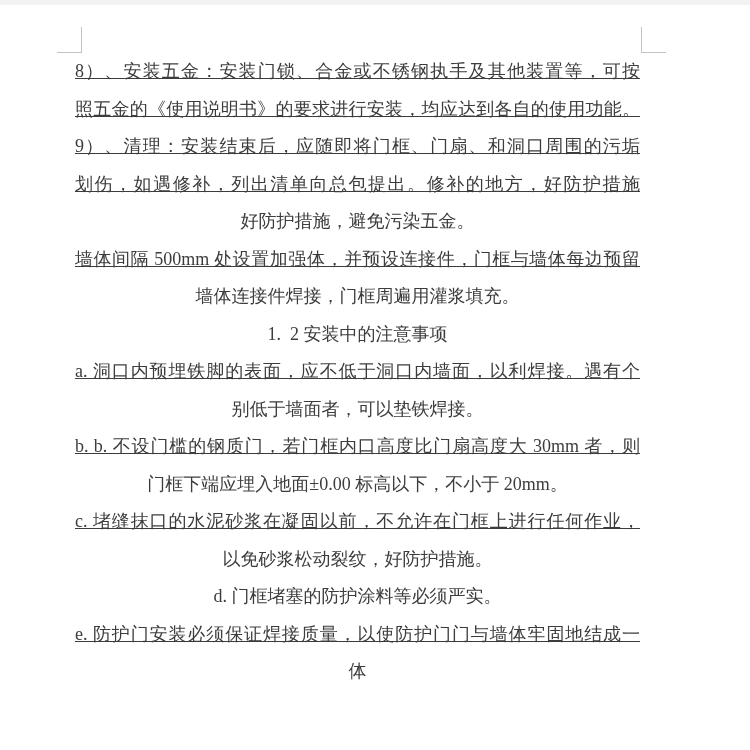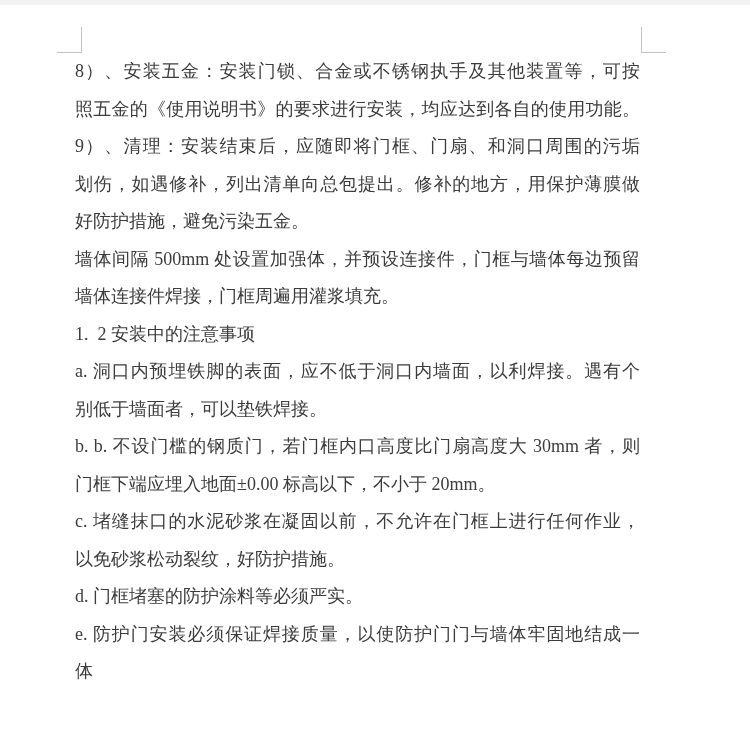--- a/index.html
+++ b/index.html
@@ -37,41 +37,42 @@
   .doc {
     position: absolute;
     left: 75px; top: 53px;
     width: 565px;
     color: #3c3c3c;
     font-size: 18px;
   }
   .line {
     height: 37.5px;
     line-height: 37.5px;
-    text-align: left;
+    text-align: center;
   }
   .fill {
     text-align: justify;
     text-align-last: justify;
     text-justify: inter-character;
+    text-decoration: underline;
   }
 </style>
 </head>
 <body>
 
 <div class="top-strip"></div>
 
 <div class="crop crop-left"></div>
 <div class="crop crop-right"></div>
 
 <div class="doc">
   <div class="line fill">8）、安装五金：安装门锁、合金或不锈钢执手及其他装置等，可按</div>
   <div class="line fill">照五金的《使用说明书》的要求进行安装，均应达到各自的使用功能。</div>
   <div class="line fill">9）、清理：安装结束后，应随即将门框、门扇、和洞口周围的污垢</div>
-  <div class="line fill">划伤，如遇修补，列出清单向总包提出。修补的地方，用保护薄膜做</div>
+  <div class="line fill">划伤，如遇修补，列出清单向总包提出。修补的地方，好防护措施</div>
   <div class="line">好防护措施，避免污染五金。</div>
   <div class="line fill">墙体间隔 500mm 处设置加强体，并预设连接件，门框与墙体每边预留</div>
   <div class="line">墙体连接件焊接，门框周遍用灌浆填充。</div>
   <div class="line">1. 2 安装中的注意事项</div>
   <div class="line fill">a. 洞口内预埋铁脚的表面，应不低于洞口内墙面，以利焊接。遇有个</div>
   <div class="line">别低于墙面者，可以垫铁焊接。</div>
   <div class="line fill">b. b. 不设门槛的钢质门，若门框内口高度比门扇高度大 30mm 者，则</div>
   <div class="line">门框下端应埋入地面±0.00 标高以下，不小于 20mm。</div>
   <div class="line fill">c. 堵缝抹口的水泥砂浆在凝固以前，不允许在门框上进行任何作业，</div>
   <div class="line">以免砂浆松动裂纹，好防护措施。</div>

